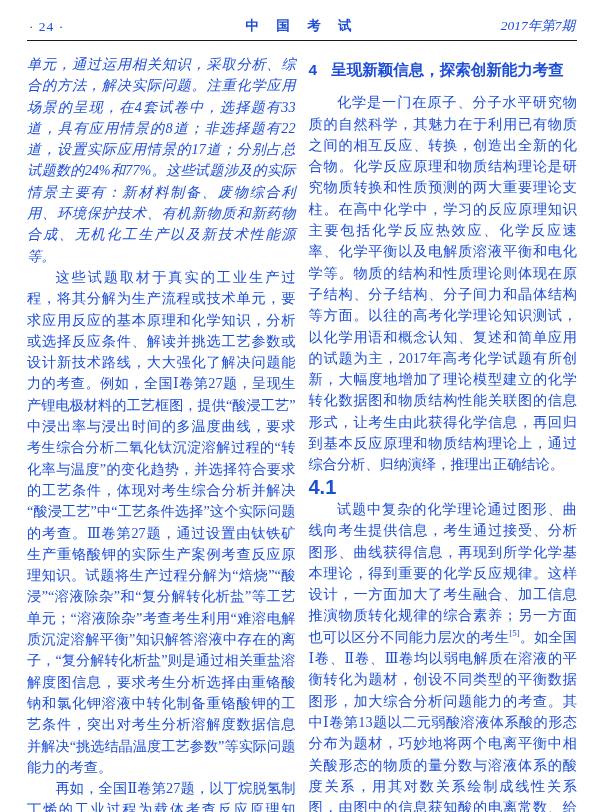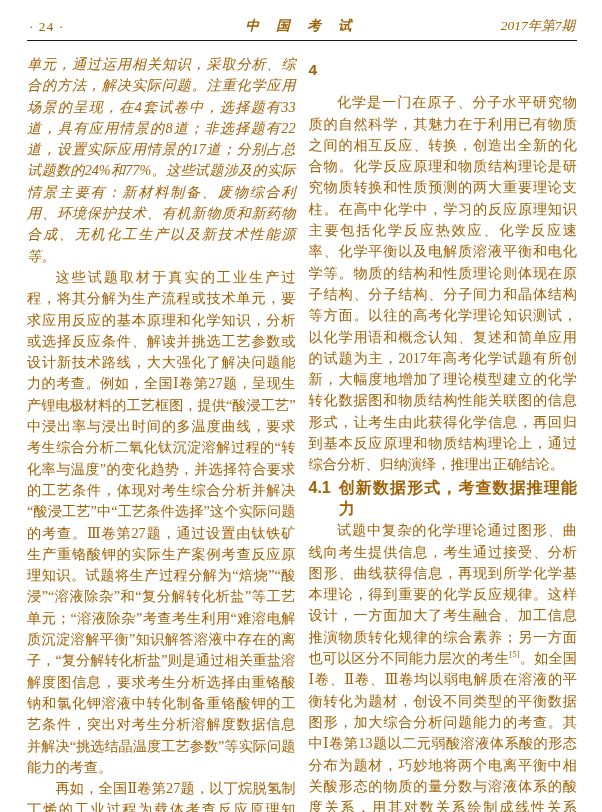--- a/index.html
+++ b/index.html
@@ -6,21 +6,21 @@
     margin: 0;
     padding: 0;
     background: #e8e8e8;
   }
   .page {
     position: relative;
     width: 602px;
     height: 812px;
     margin: 0 auto;
     background: #ffffff;
-    color: #a16207;
+    color: #1d4ed8;
     font-family: "Liberation Serif", "DejaVu Serif", serif;
     overflow: hidden;
     box-sizing: border-box;
   }
   .running-head {
     display: flex;
     justify-content: space-between;
     align-items: flex-end;
     margin: 0 25px 0 27px;
     padding: 17px 2px 5px 2px;
@@ -29,21 +29,20 @@
   }
   .running-head .page-no {
     width: 120px;
     letter-spacing: 1px;
   }
   .running-head .journal {
     flex: 1;
     text-align: center;
     font-weight: bold;
     letter-spacing: 7px;
-    font-style: italic;
   }
   .running-head .issue {
     width: 120px;
     text-align: right;
     font-style: italic;
   }
   .columns {
     display: flex;
     gap: 13px;
     margin: 13px 25px 0 27px;
@@ -70,21 +69,21 @@
     margin: 5px 0 12px 0;
     text-indent: 0;
     display: flex;
   }
   .section-heading .sec-num {
     margin-right: 14px;
   }
   .subsection-heading {
     font-family: "Liberation Sans", "DejaVu Sans", sans-serif;
     font-weight: bold;
-    font-size: 16px;
+    font-size: 20px;
     margin: 1px 0 1px 0;
     text-indent: 0;
     display: flex;
   }
   .subsection-heading .sec-num {
     margin-right: 8px;
   }
   sup.citation {
     font-size: 9px;
     line-height: 0;
@@ -106,24 +105,24 @@
 
     <div class="col">
       <p class="no-indent">单元，通过运用相关知识，采取分析、综合的方法，解决实际问题。注重化学应用场景的呈现，在4套试卷中，选择题有33道，具有应用情景的8道；非选择题有22道，设置实际应用情景的17道；分别占总试题数的24%和77%。这些试题涉及的实际情景主要有：新材料制备、废物综合利用、环境保护技术、有机新物质和新药物合成、无机化工生产以及新技术性能源等。</p>
       <p>这些试题取材于真实的工业生产过程，将其分解为生产流程或技术单元，要求应用反应的基本原理和化学知识，分析或选择反应条件、解读并挑选工艺参数或设计新技术路线，大大强化了解决问题能力的考查。例如，全国Ⅰ卷第27题，呈现生产锂电极材料的工艺框图，提供“酸浸工艺”中浸出率与浸出时间的多温度曲线，要求考生综合分析二氧化钛沉淀溶解过程的“转化率与温度”的变化趋势，并选择符合要求的工艺条件，体现对考生综合分析并解决“酸浸工艺”中“工艺条件选择”这个实际问题的考查。Ⅲ卷第27题，通过设置由钛铁矿生产重铬酸钾的实际生产案例考查反应原理知识。试题将生产过程分解为“焙烧”“酸浸”“溶液除杂”和“复分解转化析盐”等工艺单元；“溶液除杂”考查考生利用“难溶电解质沉淀溶解平衡”知识解答溶液中存在的离子，“复分解转化析盐”则是通过相关重盐溶解度图信息，要求考生分析选择由重铬酸钠和氯化钾溶液中转化制备重铬酸钾的工艺条件，突出对考生分析溶解度数据信息并解决“挑选结晶温度工艺参数”等实际问题能力的考查。</p>
       <p>再如，全国Ⅱ卷第27题，以丁烷脱氢制丁烯的工业过程为载体考查反应原理知识。该题以静态平衡体系设计问题，考核考生对化学知识的认知、复述和综合利用的基本能力。除此之外，该题还引入工业流化反应床反应体系，通过反应参数图，引导考生从反应速率角度分析平衡态和非平衡态的反应的差异，考查考生利用热力学和动力学的知识，分析工业生产中基于经济效益的实际问题。</p>
     </div>
 
     <div class="col">
       <div class="section-heading">
         <span class="sec-num">4</span>
+        <span>呈现新颖信息，探索创新能力考查</span>
       </div>
       <p>化学是一门在原子、分子水平研究物质的自然科学，其魅力在于利用已有物质之间的相互反应、转换，创造出全新的化合物。化学反应原理和物质结构理论是研究物质转换和性质预测的两大重要理论支柱。在高中化学中，学习的反应原理知识主要包括化学反应热效应、化学反应速率、化学平衡以及电解质溶液平衡和电化学等。物质的结构和性质理论则体现在原子结构、分子结构、分子间力和晶体结构等方面。以往的高考化学理论知识测试，以化学用语和概念认知、复述和简单应用的试题为主，2017年高考化学试题有所创新，大幅度地增加了理论模型建立的化学转化数据图和物质结构性能关联图的信息形式，让考生由此获得化学信息，再回归到基本反应原理和物质结构理论上，通过综合分析、归纳演绎，推理出正确结论。</p>
       <div class="subsection-heading">
         <span class="sec-num">4.1</span>
-        <span>创新数据形式，考查数据推理能力</span>
       </div>
       <p><span>试题中复杂的化学理论通过图形、曲线向考生提供信息，考生通过接受、分析图形、曲线获得信息，再现到所学化学基本理论，得到重要的化学反应规律。这样设计，一方面加大了考生融合、加工信息推演物质转化规律的综合素养；另一方面也可以区分不同能力层次的考生</span><sup class="citation">[5]</sup><span>。如全国Ⅰ卷、Ⅱ卷、Ⅲ卷均以弱电解质在溶液的平衡转化为题材，创设不同类型的平衡数据图形，加大综合分析问题能力的考查。其中Ⅰ卷第13题以二元弱酸溶液体系酸的形态分布为题材，巧妙地将两个电离平衡中相关酸形态的物质的量分数与溶液体系的酸度关系，用其对数关系绘制成线性关系图，由图中的信息获知酸的电离常数、给定pH时溶液中相关离子浓度大小比较；Ⅱ卷第12题同样以二元弱酸溶液体系酸的形态分布为题材，只是以溶液不同pH所对应各种酸形态占总酸浓度的物质的量分数为关系建立关系图，要求考生利用图中的信息获知酸的电离常数、给出pH时溶液中相关离子浓度大小比较；Ⅲ卷第13题取</span></p>
     </div>
 
   </div>
 
 </div>
 
 </body></html>

